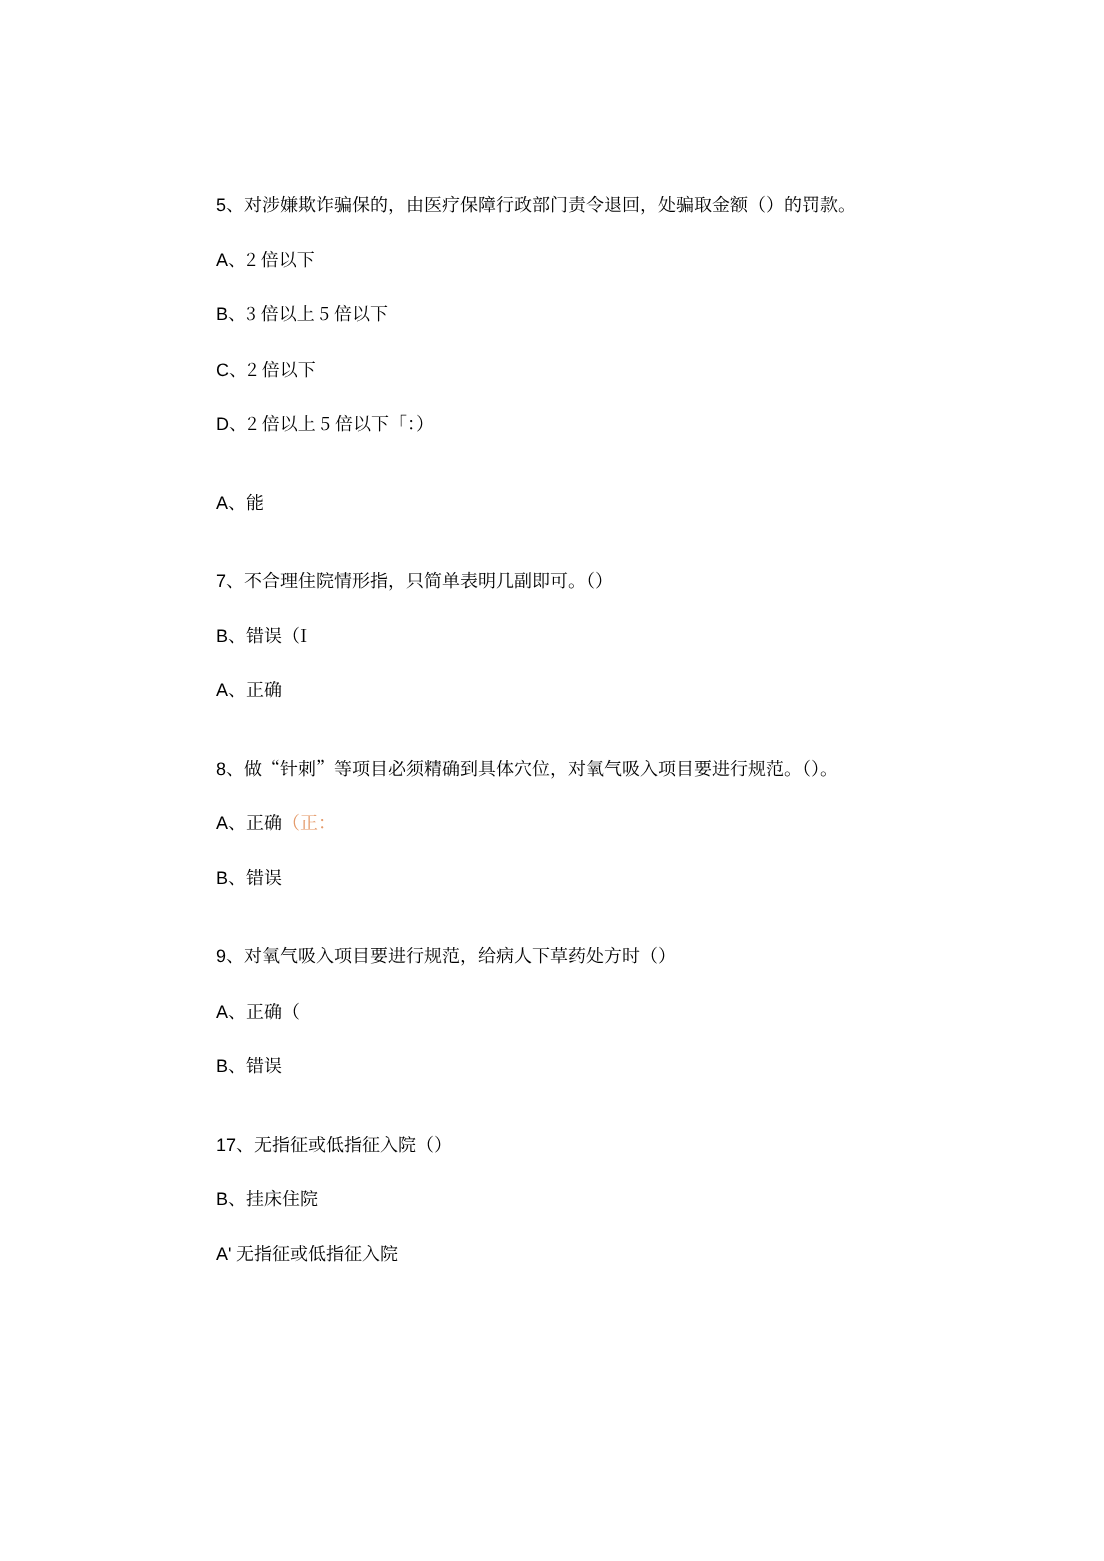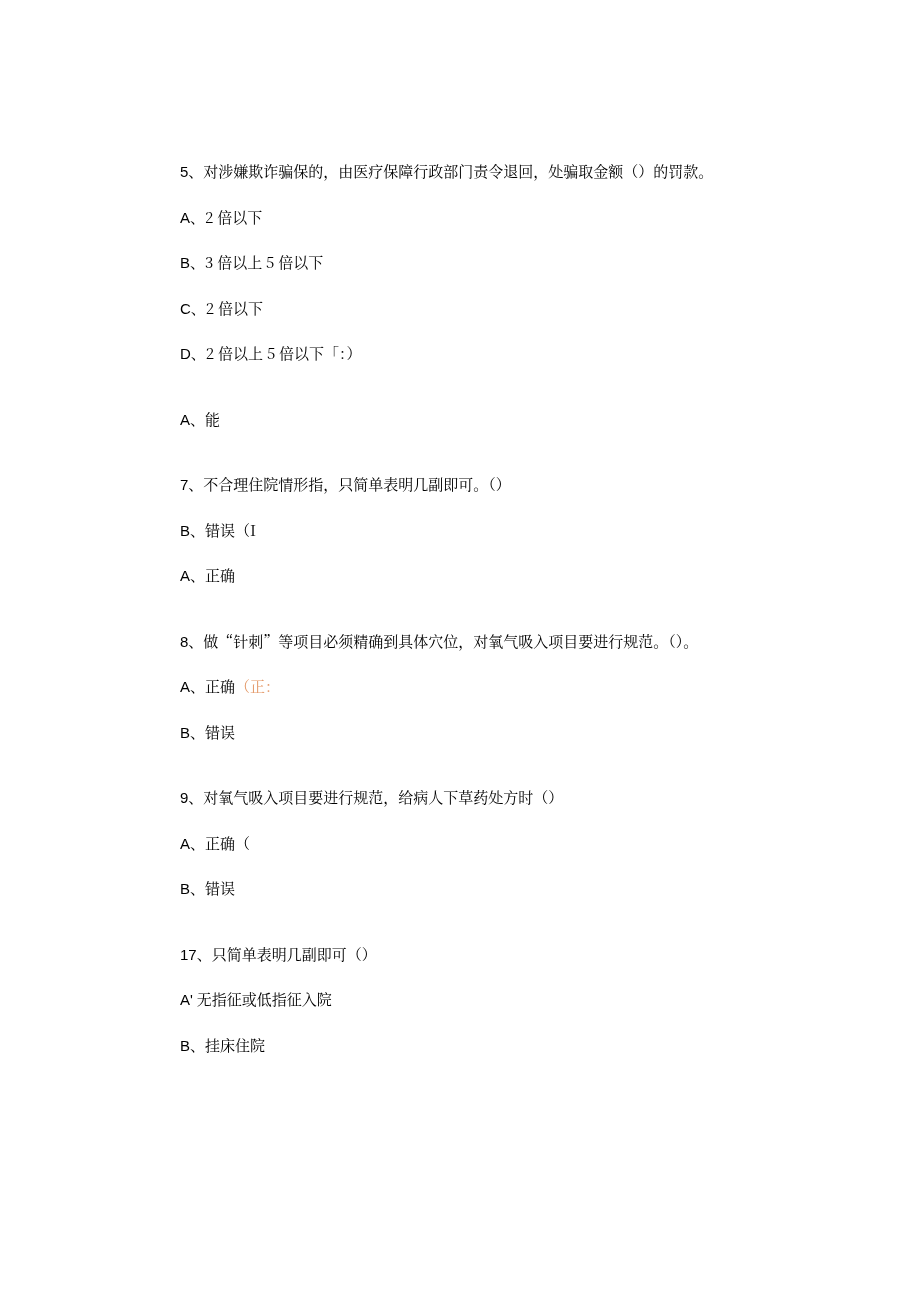--- a/index.html
+++ b/index.html
@@ -67,18 +67,18 @@
     <p class="line"><span class="latin">B</span><span>、错误</span></p>
   </div>
 
   <div class="block">
     <p class="line"><span class="latin">9</span><span>、对氧气吸入项目要进行规范，给病人下草药处方时（）</span></p>
     <p class="line"><span class="latin">A</span><span>、正确（</span></p>
     <p class="line"><span class="latin">B</span><span>、错误</span></p>
   </div>
 
   <div class="block">
-    <p class="line"><span class="latin">17</span><span>、只简单表明几副即可（）</span></p>
+    <p class="line"><span class="latin">17</span><span>、无指征或低指征入院（）</span></p>
+    <p class="line"><span class="latin">B</span><span>、挂床住院</span></p>
     <p class="line"><span class="latin">A'</span><span> 无指征或低指征入院</span></p>
-    <p class="line"><span class="latin">B</span><span>、挂床住院</span></p>
   </div>
 
 </div>
 
 </body></html>

